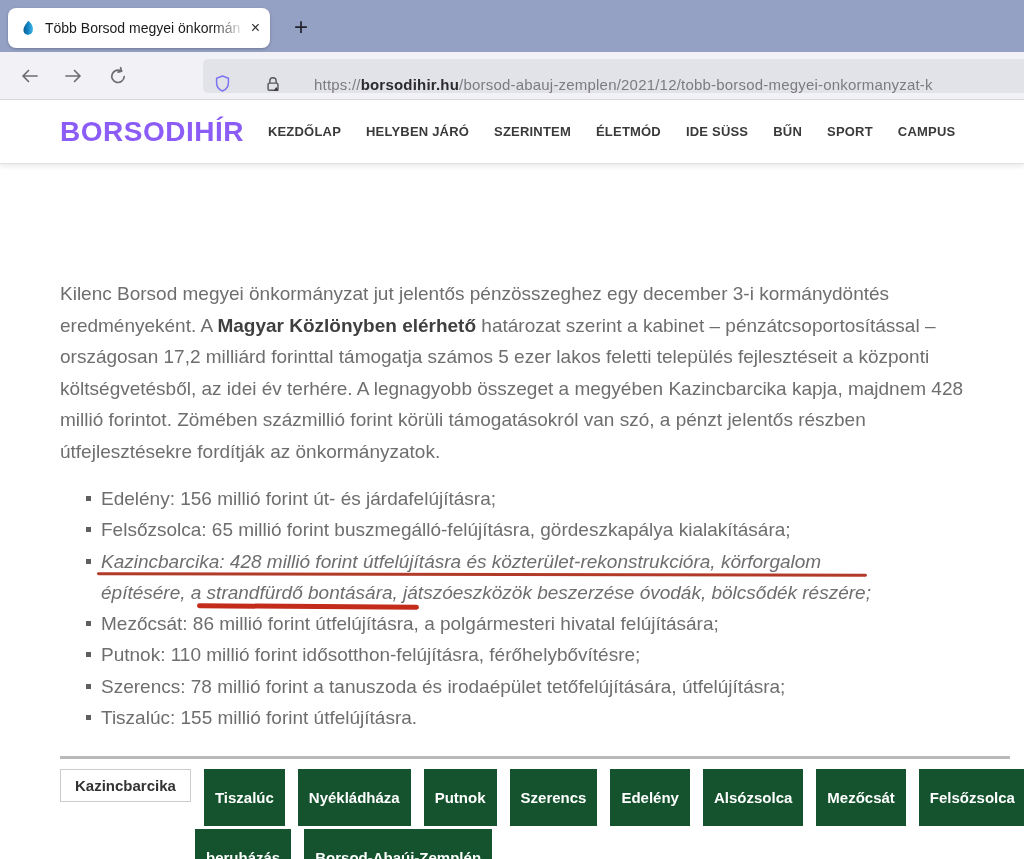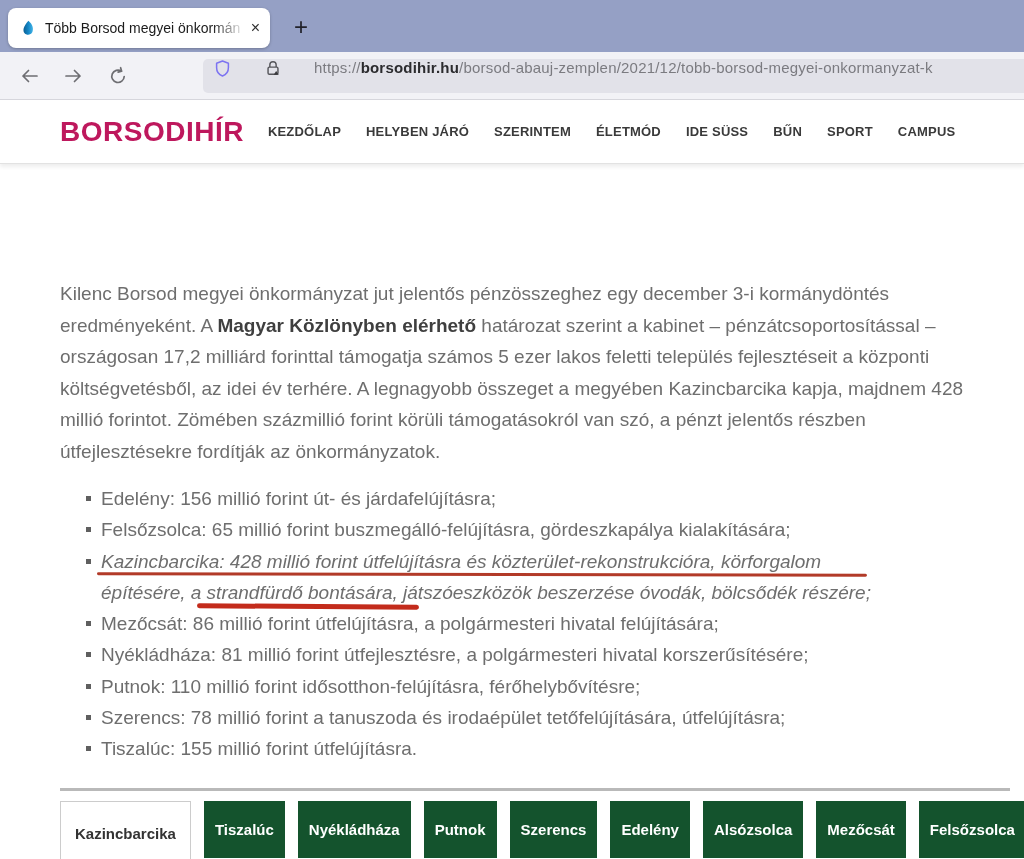--- a/index.html
+++ b/index.html
@@ -23,32 +23,32 @@
              align-items:center; justify-content:center; }
 
   .toolbar { height:48px; background:#f2f2f6; border-bottom:1px solid #d6d6dc;
              display:flex; align-items:center; }
   .nav-btn { width:34px; height:34px; display:flex; align-items:center;
              justify-content:center; }
   .nav-btn.back { margin-left:13px; }
   .nav-btn.fwd  { margin-left:9px; }
   .nav-btn.reload { margin-left:11px; }
   .url-bar { margin-left:68px; height:34px; flex:1; background:#e2e2e9;
-             border-radius:5px 0 0 5px; display:flex; align-items:flex-start;
+             border-radius:5px 0 0 5px; display:flex; align-items:flex-end;
              padding:0 8px 0 10px; overflow:hidden;gap:23px; }
   .url-icon { flex:0 0 auto; display:flex; align-items:center; margin-right:9px; }
   .url-text { font-size:15px; white-space:nowrap; color:#7b7b80; letter-spacing:.2px; }
   .url-text .domain { color:#2b2b2e; font-weight:700; }
 
   
   .site-header { height:64px; background:#fff; display:flex; align-items:center;
                  padding-left:60px; border-bottom:1px solid #e2e2e2;
                  box-shadow:0 3px 4px rgba(0,0,0,.07); overflow:hidden;
                  white-space:nowrap; }
-  .logo { font-size:28px; font-weight:800; color:#be185d; letter-spacing:.5px;
+  .logo { font-size:28px; font-weight:800; color:#8b5cf6; letter-spacing:.5px;
           margin-right:24px; }
   .main-nav { display:flex; gap:25px; align-items:center; }
   .main-nav a { font-size:13px; font-weight:700; color:#3a3a3a;
                 text-decoration:none; letter-spacing:.2px; }
 
   
   .article { padding:93px 30px 0 60px; }
   .article p { width:940px; font-size:19px; line-height:31.5px; color:#6e6e6e;margin-top:21px; }
   .article p b { color:#3f3f3f; font-weight:700; }
 
@@ -63,21 +63,21 @@
             background:#b23a28; border-radius:2px; transform:rotate(.12deg); }
   .under2 { position:absolute; left:96px; top:58.5px; width:222px; height:5px;
             background:#c32b1b; border-radius:3px; transform:rotate(.4deg); }
 
   
   .tag-divider { height:3px; background:#b9b9b9; margin:23px 0 10px 0; width:950px; }
   .tags-row { display:flex; gap:13px; align-items:flex-start; }
   .tags-row.second { margin-top:3px; margin-left:135px; }
   .tag { font-size:15px; font-weight:700; line-height:1; white-space:nowrap; }
   .tag.white { background:#fff; border:1px solid #ccc; color:#333;
-               padding:24px 14px; }
+               padding:8px 14px; }
   .tag.black { background:#14532d; color:#fff; padding:21px 11px; }
 </style>
 </head>
 <body>
 
 <div class="tab-bar">
   <div class="tab">
     <span class="tab-favicon">
       <svg viewBox="0 0 16 16" width="16" height="16">
         <defs>
@@ -151,21 +151,20 @@
   <ul>
     <li>Edelény: 156 millió forint út- és járdafelújításra;</li>
     <li>Felsőzsolca: 65 millió forint buszmegálló-felújításra, gördeszkapálya kialakítására;</li>
     <li>
       <span class="kaz-line">Kazincbarcika: 428 millió forint útfelújításra és közterület-rekonstrukcióra, körforgalom</span>
       <span class="kaz-line">építésére, a strandfürdő bontására, játszóeszközök beszerzése óvodák, bölcsődék részére;</span>
       <span class="under1"></span>
       <span class="under2"></span>
     </li>
     <li>Mezőcsát: 86 millió forint útfelújításra, a polgármesteri hivatal felújítására;</li>
-    <li>Nyékládháza: 81 millió forint útfejlesztésre, a polgármesteri hivatal korszerűsítésére;</li>
     <li>Putnok: 110 millió forint idősotthon-felújításra, férőhelybővítésre;</li>
     <li>Szerencs: 78 millió forint a tanuszoda és irodaépület tetőfelújítására, útfelújításra;</li>
     <li>Tiszalúc: 155 millió forint útfelújításra.</li>
   </ul>
 
   <div class="tag-divider"></div>
 
   <div class="tags-row">
     <span class="tag white">Kazincbarcika</span>
     <span class="tag black">Tiszalúc</span>

